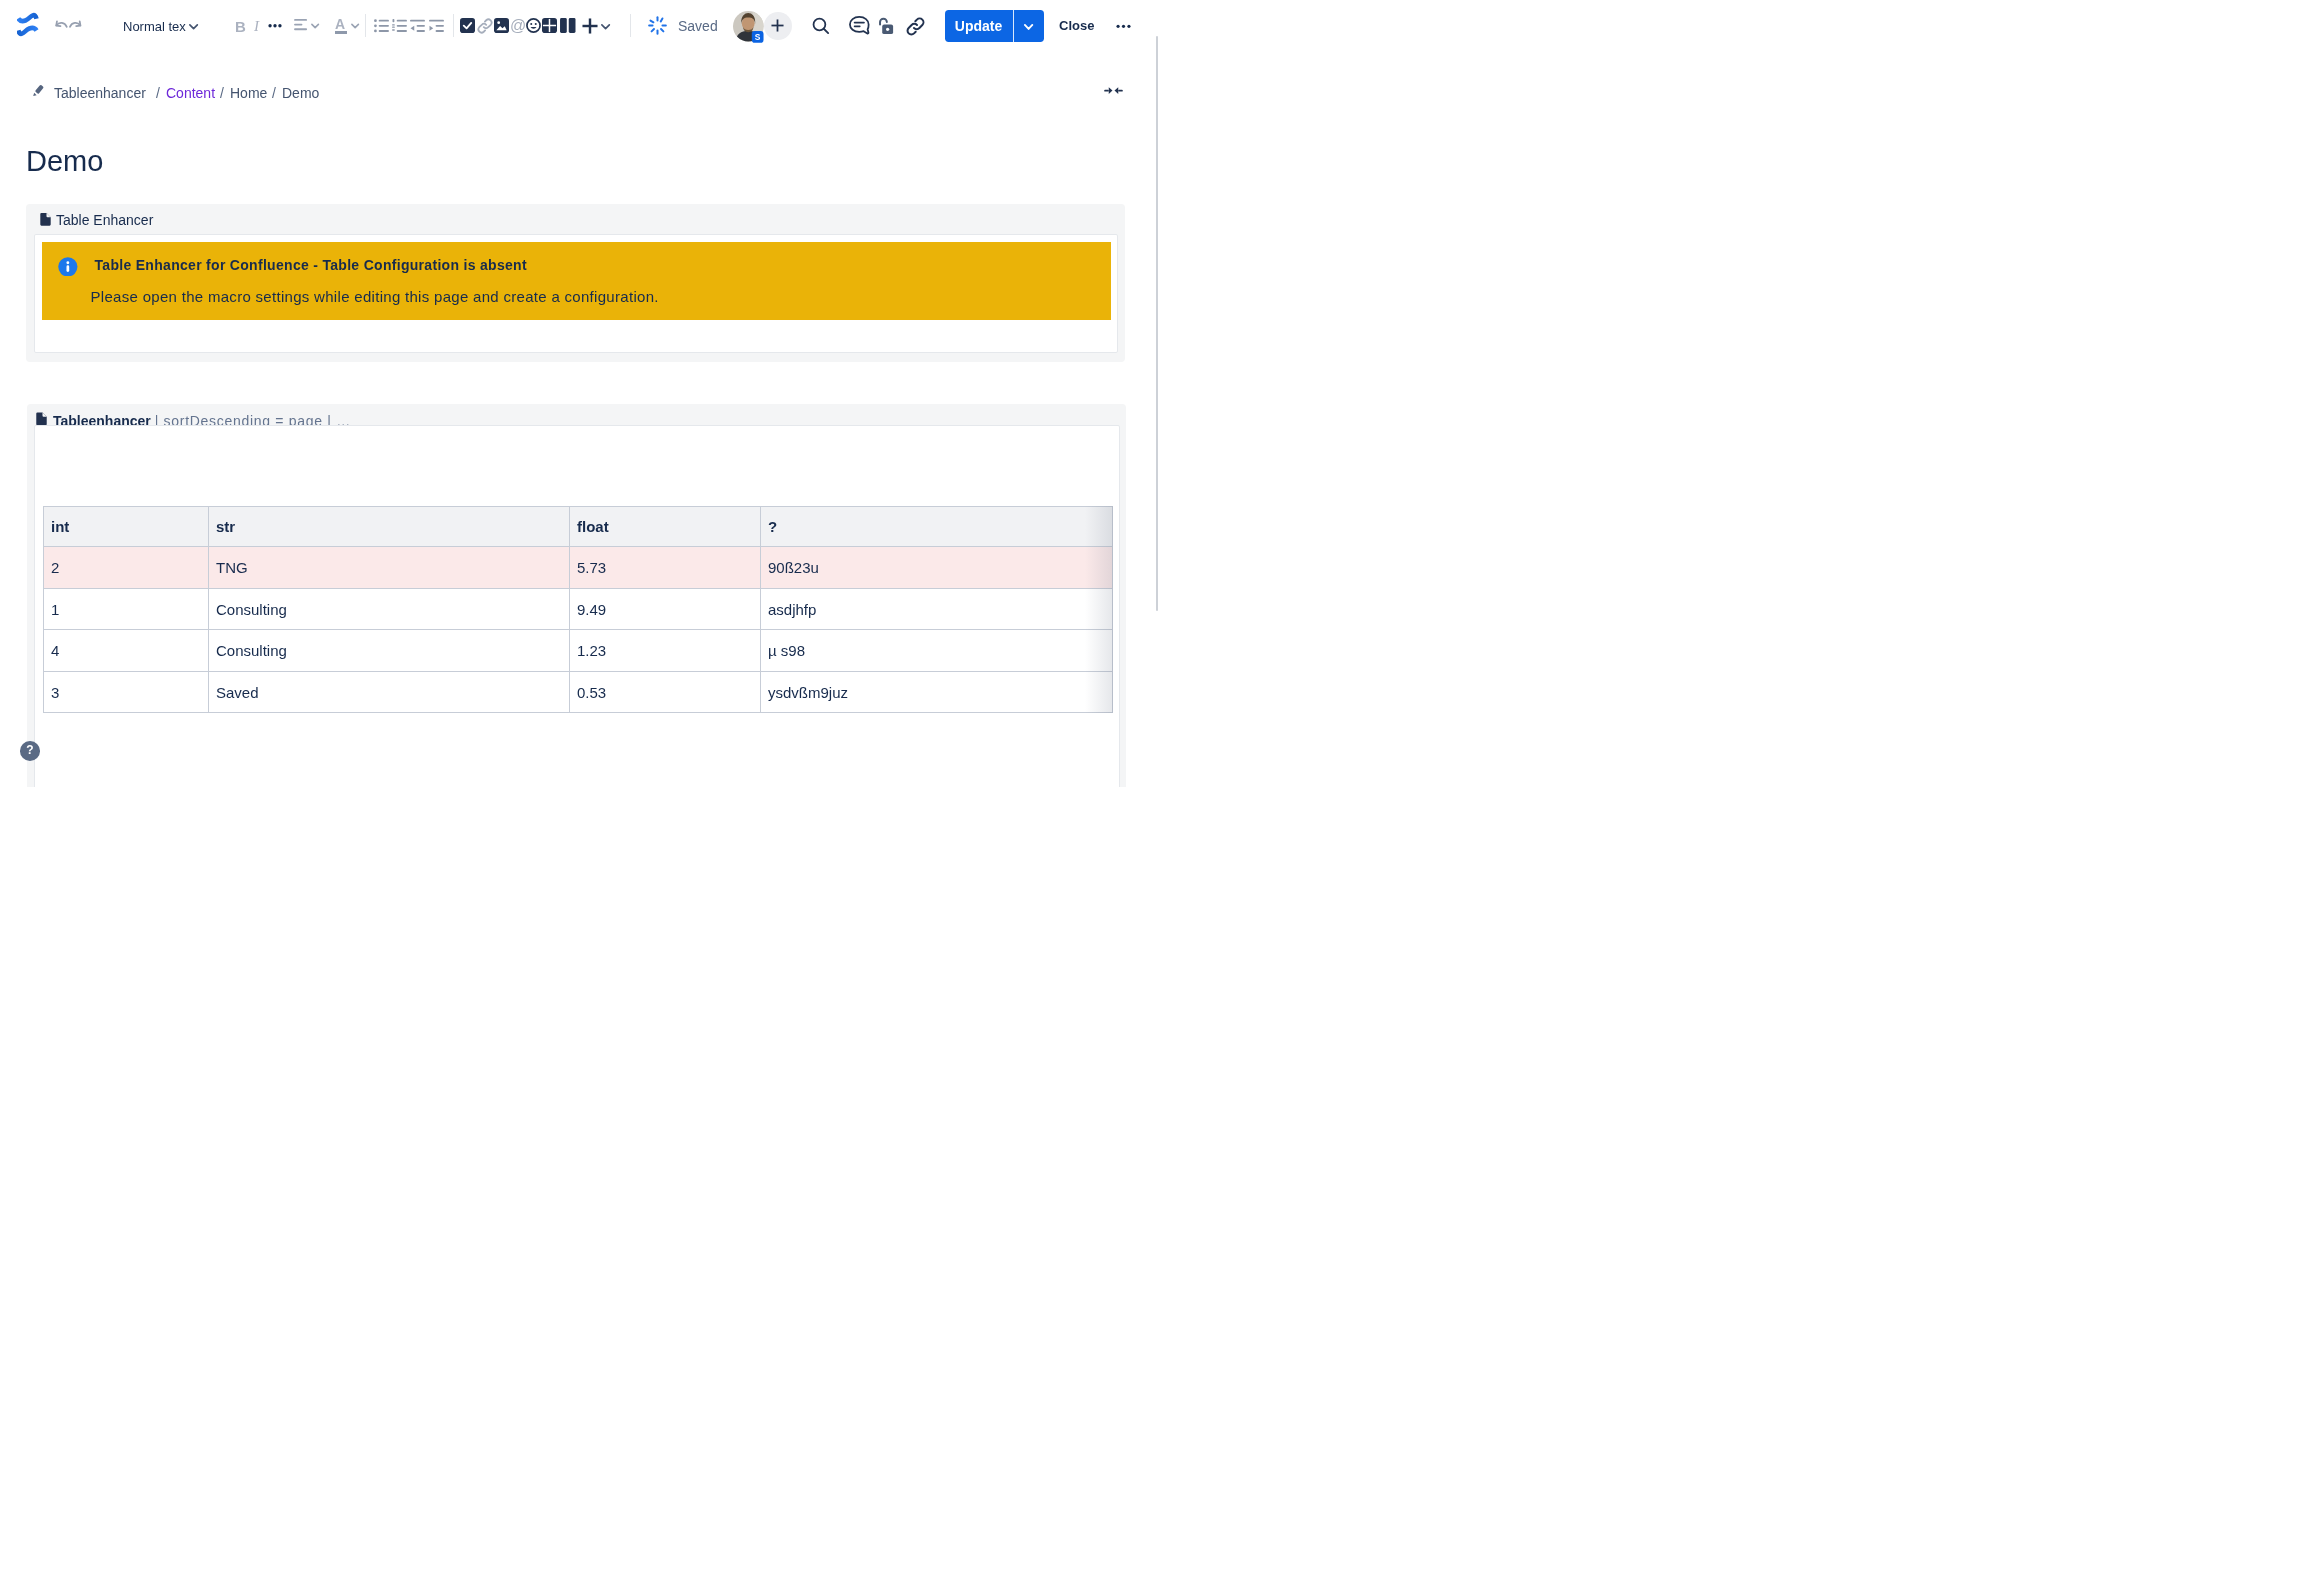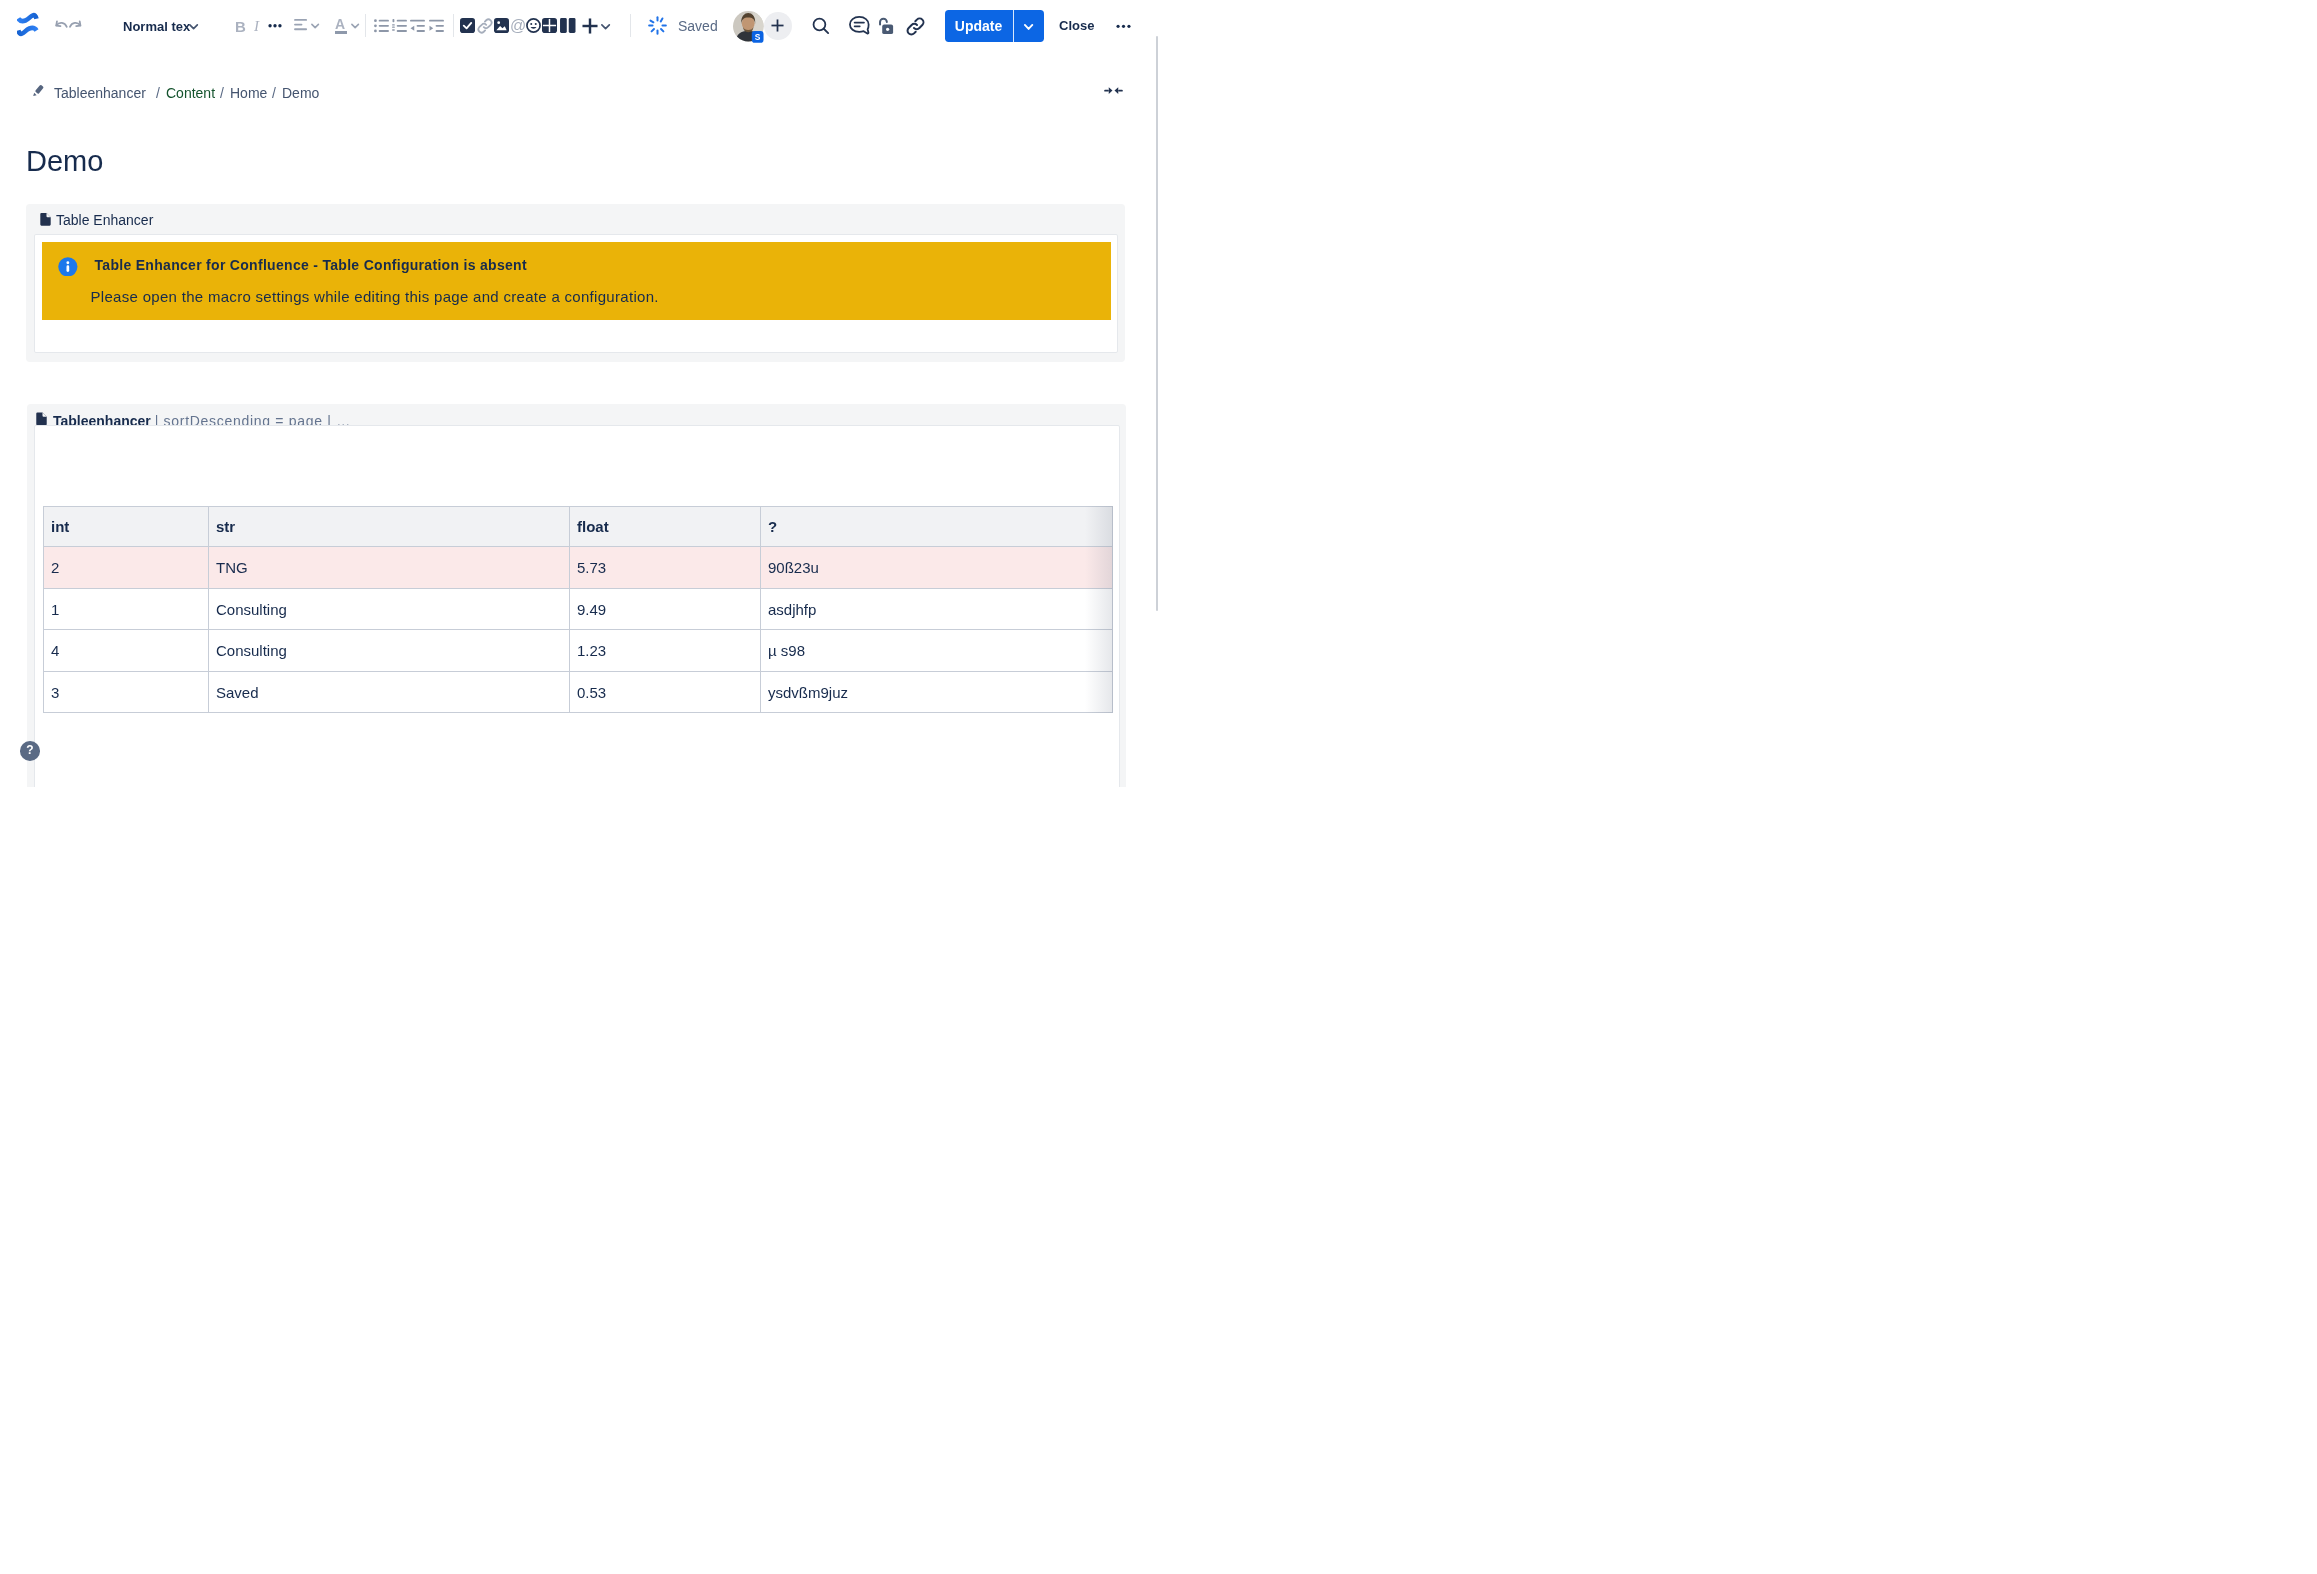--- a/index.html
+++ b/index.html
@@ -46,21 +46,21 @@
 
     <svg class="abs" style="left:54px;top:16px;" width="37" height="17" viewBox="0 0 40 18">
       <g stroke="#97A0B0" stroke-width="1.9" fill="none" stroke-linecap="round" stroke-linejoin="round">
         <path d="M13.8,11.5 C11.5,6.5 5.8,6.0 2.6,9.8"></path>
         <path d="M3.2,5.6 L2.4,10.2 L7.0,10.8"></path>
         <path d="M17.2,11.5 C19.5,6.5 25.2,6.0 28.4,9.8"></path>
         <path d="M27.8,5.6 L28.6,10.2 L24.0,10.8"></path>
       </g>
     </svg>
 
-    <div class="abs tbtext" style="left:123px;top:19px;font-size:13px;font-weight:bold;">Normal tex</div>
+    <div class="abs tbtext" style="left:123px;top:19px;font-size:13px;font-weight:normal;">Normal tex</div>
     <svg class="abs" style="left:188px;top:21.5px;" width="11.2" height="9.4" viewBox="0 0 12 10">
       <path d="M2,3 L6,7 L10,3" stroke="#44546F" stroke-width="1.8" fill="none" stroke-linecap="round" stroke-linejoin="round"></path>
     </svg>
 
     <div class="abs" style="left:235px;top:18px;font-size:15px;font-weight:bold;color:#ABB2C0;">B</div>
     <div class="abs" style="left:254px;top:18px;font-size:15px;font-style:italic;font-family:'Liberation Serif',serif;color:#ABB2C0;">I</div>
     <svg class="abs" style="left:268px;top:23px;" width="14" height="5.6" viewBox="0 0 15 6">
         <g fill="#172B4D">
           <circle cx="2.2" cy="3" r="1.8"></circle>
           <circle cx="7.5" cy="3" r="1.8"></circle>
@@ -264,21 +264,21 @@
 
   <div id="crumbs" class="abs" style="left:0;top:75px;width:1159px;height:28px;">
     <svg class="abs" style="left:32px;top:9.4px;" width="12" height="13" viewBox="0 0 13 14">
       <g fill="#56657F">
       <rect x="5.6" y="0.9" width="4.8" height="9.6" rx="1.4" transform="rotate(40 8 5.7)"></rect>
       <path d="M1.3,13.0 L2.4,9.5 L5.0,12.1 Z"></path>
       </g>
     </svg>
     <div class="abs" style="left:54px;top:9.8px;font-size:14px;color:#44546F;">Tableenhancer</div>
     <div class="abs" style="left:156px;top:9.8px;font-size:14px;color:#5A6A85;">/</div>
-    <div class="abs" style="left:166px;top:9.8px;font-size:14px;color:#14532d;">Content</div>
+    <div class="abs" style="left:166px;top:9.8px;font-size:14px;color:#6d28d9;">Content</div>
     <div class="abs" style="left:220px;top:9.8px;font-size:14px;color:#5A6A85;">/</div>
     <div class="abs" style="left:230px;top:9.8px;font-size:14px;color:#44546F;">Home</div>
     <div class="abs" style="left:272px;top:9.8px;font-size:14px;color:#5A6A85;">/</div>
     <div class="abs" style="left:282px;top:9.8px;font-size:14px;color:#44546F;">Demo</div>
     <svg class="abs" style="left:1104px;top:10.3px;" width="19" height="11.2" viewBox="0 0 20 12">
       <g fill="#22324F">
         <rect x="0" y="5.1" width="5" height="1.9" rx="0.95"></rect>
         <path d="M4.9,2.3 L8.9,6 L4.9,9.7 Z"></path>
         <rect x="15" y="5.1" width="5" height="1.9" rx="0.95"></rect>
         <path d="M15.1,2.3 L11.1,6 L15.1,9.7 Z"></path>

